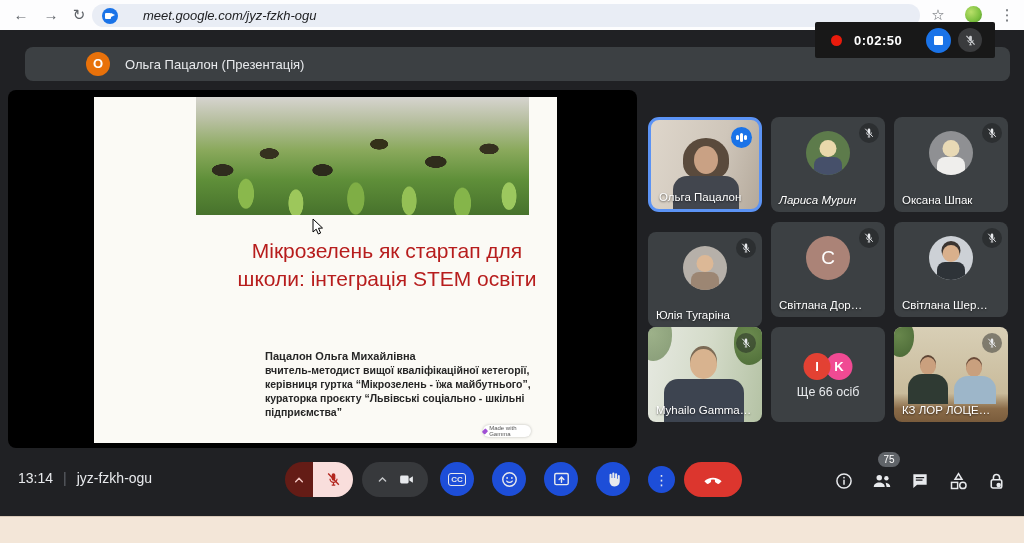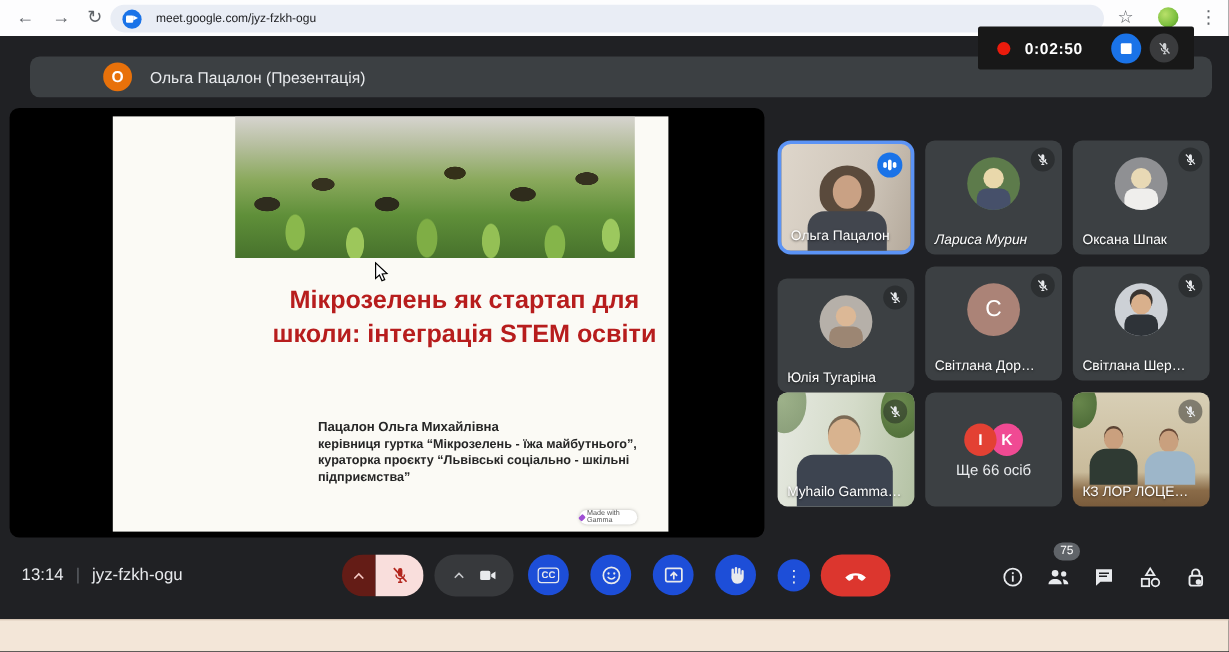--- a/index.html
+++ b/index.html
@@ -7,21 +7,21 @@
   body { position:relative; font-family:"Liberation Sans", sans-serif; background:#202124; }
   .abs { position:absolute; }
 
   
   .toolbar { left:0; top:0; width:1024px; height:30px; background:#fdfdfe; }
   .navico { top:4px; width:22px; height:22px; color:#5f6368; font-size:15px; line-height:22px; text-align:center; cursor:pointer; }
   .urlbar { left:92px; top:4px; width:828px; height:23px; background:#e9edf5; border-radius:12px; display:flex; align-items:center; padding:0 10px; }
   .favico { width:16px; height:16px; border-radius:50%; background:#1a73e8; position:relative; flex:0 0 16px; }
   .favico::before { content:""; position:absolute; left:3px; top:5px; width:6px; height:6px; background:#fff; border-radius:1px; }
   .favico::after { content:""; position:absolute; left:9px; top:5.5px; border-left:4px solid #fff; border-top:2.5px solid transparent; border-bottom:2.5px solid transparent; }
-  .urltxt { margin-left:12px; font-size:10px; color:#202124; }
+  .urltxt { margin-left:25px; font-size:13px; color:#202124;font-style:italic; }
   .tbicon { top:5px; width:20px; height:20px; color:#5f6368; font-size:15px; line-height:20px; text-align:center; cursor:pointer; }
   .extico { top:6px; width:17px; height:17px; border-radius:50%;
             background:radial-gradient(circle at 35% 35%, #b9e06a, #7bbf3e 60%, #4c8a25); }
 
   
   .recbox { left:815px; top:22px; width:180px; height:36px; background:#181818; z-index:60; display:flex; align-items:center; border-radius:2px; }
   .recdot { width:11px; height:11px; border-radius:50%; background:#ea1b0c; margin-left:16px; }
   .rectime { color:#fff; font-weight:bold; font-size:13px; margin-left:12px; letter-spacing:.5px;text-align:center; }
   .recstop { width:25px; height:25px; border-radius:50%; background:#1a73e8; margin-left:24px; position:relative; cursor:pointer; }
   .recstop::before { content:""; position:absolute; left:8px; top:8px; width:9px; height:9px; background:#fff; border-radius:1px; }
@@ -58,21 +58,21 @@
       radial-gradient(18px 10px at 72% 55%, #2f2c1c 58%, #0000 62%),
       radial-gradient(16px 9px at 88% 44%, #35311f 58%, #0000 62%),
       radial-gradient(14px 26px at 15% 82%, #8ab84c 55%, #0000 60%),
       radial-gradient(13px 24px at 30% 90%, #9dc75b 55%, #0000 60%),
       radial-gradient(15px 28px at 48% 86%, #7fae45 55%, #0000 60%),
       radial-gradient(13px 25px at 64% 88%, #94c055 55%, #0000 60%),
       radial-gradient(15px 27px at 80% 90%, #85b54a 55%, #0000 60%),
       radial-gradient(13px 24px at 94% 84%, #9cc85e 55%, #0000 60%),
       linear-gradient(180deg,#d6d4cf 0%,#b7bfa0 20%,#8aa95c 45%,#5f8f39 70%,#47722c 100%);
   }
-  .slidetitle { left:102px; top:140px; width:382px; text-align:center; color:#b71d1d; font-size:21px; font-weight:bold; line-height:27.5px; }
+  .slidetitle { left:102px; top:140px; width:382px; text-align:center; color:#b71d1d; font-size:21px; font-weight:normal; line-height:27.5px; }
   .author { left:171px; top:252px; width:278px; color:#262626; font-size:10.5px; line-height:14px; font-weight:600; }
   .authname { font-size:11px; font-weight:bold; }
   .gamma { left:389px; top:328px; width:48px; height:12px; background:#fff; border-radius:6px; box-shadow:0 0 3px rgba(0,0,0,.25); display:flex; align-items:center; justify-content:center; gap:2px; }
   .gem { width:5px; height:5px; background:#9f4fd4; transform:rotate(45deg); border-radius:1px; }
   .gammatxt { font-size:6px; color:#555; }
   .cursor { left:312px; top:218px; width:14px; height:18px; z-index:40; }
 
   
   .tile { width:114px; height:95px; border-radius:8px; background:#3c4043; overflow:hidden; cursor:pointer; }
   .tname { position:absolute; left:8px; bottom:6px; color:#fff; font-size:11.5px; text-shadow:0 1px 2px rgba(0,0,0,.6); white-space:nowrap; }
@@ -208,20 +208,21 @@
 
 <div class="abs stage"></div>
 <div class="abs slide">
   <div class="abs photo"></div>
   <div class="abs slidetitle">
     <div>Мікрозелень як стартап для</div>
     <div>школи: інтеграція STEM освіти</div>
   </div>
   <div class="abs author">
     <div class="authname">Пацалон Ольга Михайлівна</div>
+    <div>вчитель-методист вищої кваліфікаційної кетегорії,</div>
     <div>керівниця гуртка “Мікрозелень - їжа майбутнього”,</div>
     <div>кураторка проєкту “Львівські соціально - шкільні</div>
     <div>підприємства”</div>
   </div>
   <div class="abs gamma">
     <div class="gem"></div>
     <span class="gammatxt">Made with Gamma</span>
   </div>
 </div>
 <svg class="abs cursor" viewBox="0 0 14 18">

